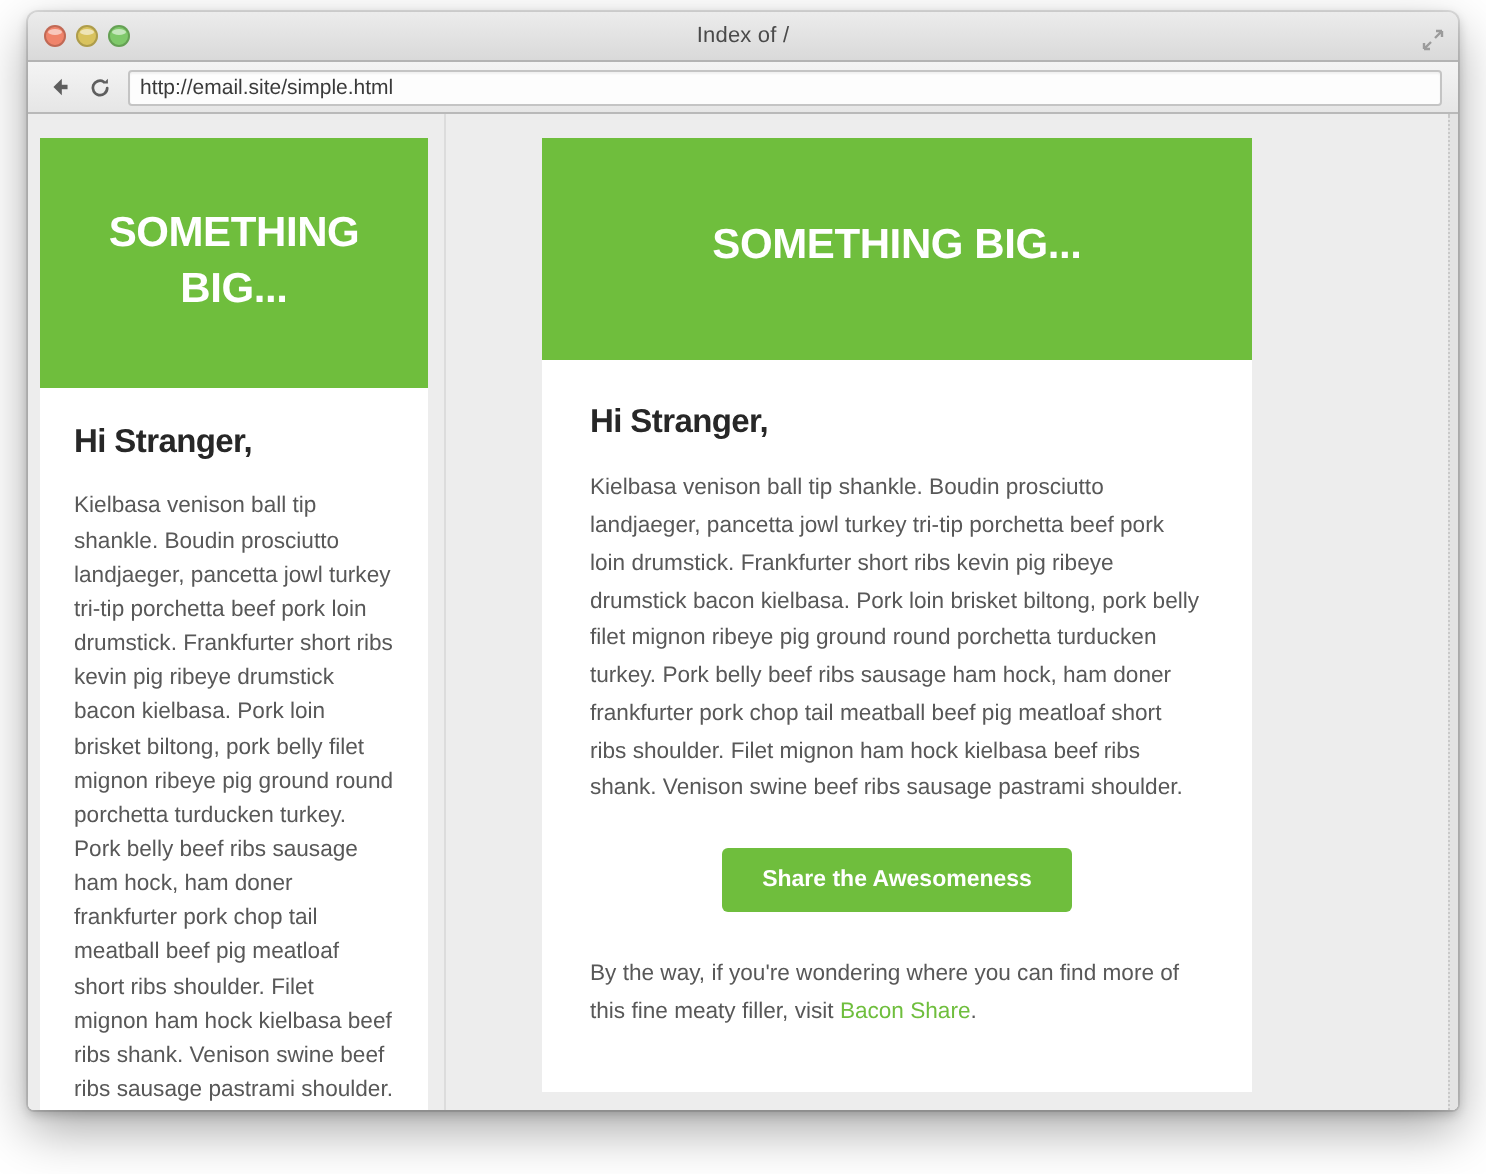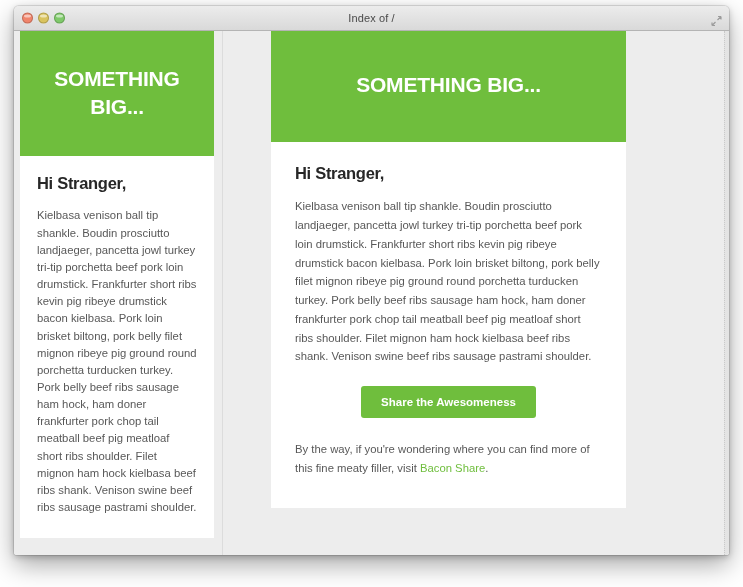--- a/index.html
+++ b/index.html
@@ -141,21 +141,21 @@
     border-right: 1px solid #dcdcdc;
   }
   #pane-wide {
     flex: 1;
     min-width: 0;
   }
 
   
   .email-card {
     background: #ffffff;
-    margin: 0 auto;
+    margin: 12px auto;
   }
   #pane-narrow .email-card {
     width: 194px;
     margin-left: 6px;
   }
   #pane-wide .email-card {
     width: 355px;
     margin-left: 48px;
   }
 
@@ -261,20 +261,37 @@
     </div>
     <div id="window-title">Index of /</div>
     <div id="resize-grip">
       <svg viewBox="0 0 11 11" width="11" height="11" aria-hidden="true">
         <path d="M10 1 L10 4 M10 1 L7 1 M10 1 L6.5 4.5" stroke="#9b9b9b" stroke-width="1.2" fill="none"></path>
         <path d="M1 10 L4 10 M1 10 L1 7 M1 10 L4.5 6.5" stroke="#9b9b9b" stroke-width="1.2" fill="none"></path>
       </svg>
     </div>
   </div>
 
+  <div id="toolbar">
+    <div id="back-button">
+      <svg viewBox="0 0 14 14" width="13" height="13" aria-hidden="true">
+        <path d="M8.5 2.5 L4 7 L8.5 11.5 Z" fill="#5e5e5e"></path>
+        <rect x="8" y="5.8" width="3.6" height="2.4" fill="#5e5e5e"></rect>
+      </svg>
+    </div>
+    <div id="reload-button">
+      <svg viewBox="0 0 14 14" width="12" height="12" aria-hidden="true">
+        <path d="M11.2 7 A4.2 4.2 0 1 1 9.2 3.4" stroke="#5e5e5e" stroke-width="1.6" fill="none" stroke-linecap="round"></path>
+        <path d="M11.6 1.6 L11.6 4.4 L8.8 4.4 Z" fill="#5e5e5e"></path>
+      </svg>
+    </div>
+    <div id="url-bar">
+      <span title="http://email.site/simple.html">http://email.site/simple.html</span>
+    </div>
+  </div>
 
   <div id="viewport">
 
     <div class="pane" id="pane-narrow">
       <div class="email-card">
         <div class="email-header">SOMETHING BIG...</div>
         <div class="email-body">
           <div class="greeting">Hi Stranger,</div>
           <p class="body-text">Kielbasa venison ball tip shankle. Boudin prosciutto landjaeger, pancetta jowl turkey tri-tip porchetta beef pork loin drumstick. Frankfurter short ribs kevin pig ribeye drumstick bacon kielbasa. Pork loin brisket biltong, pork belly filet mignon ribeye pig ground round porchetta turducken turkey. Pork belly beef ribs sausage ham hock, ham doner frankfurter pork chop tail meatball beef pig meatloaf short ribs shoulder. Filet mignon ham hock kielbasa beef ribs shank. Venison swine beef ribs sausage pastrami shoulder.</p>
           <div class="cta-wrap">

